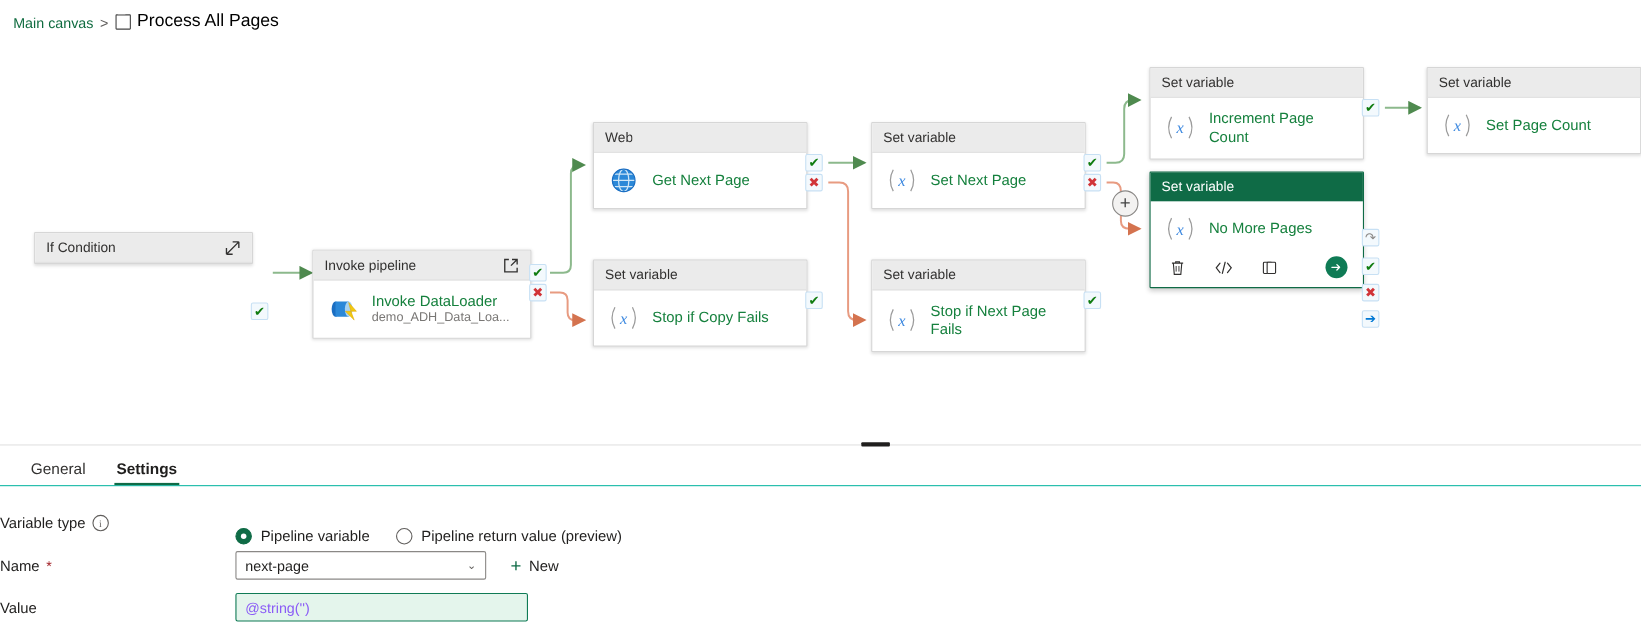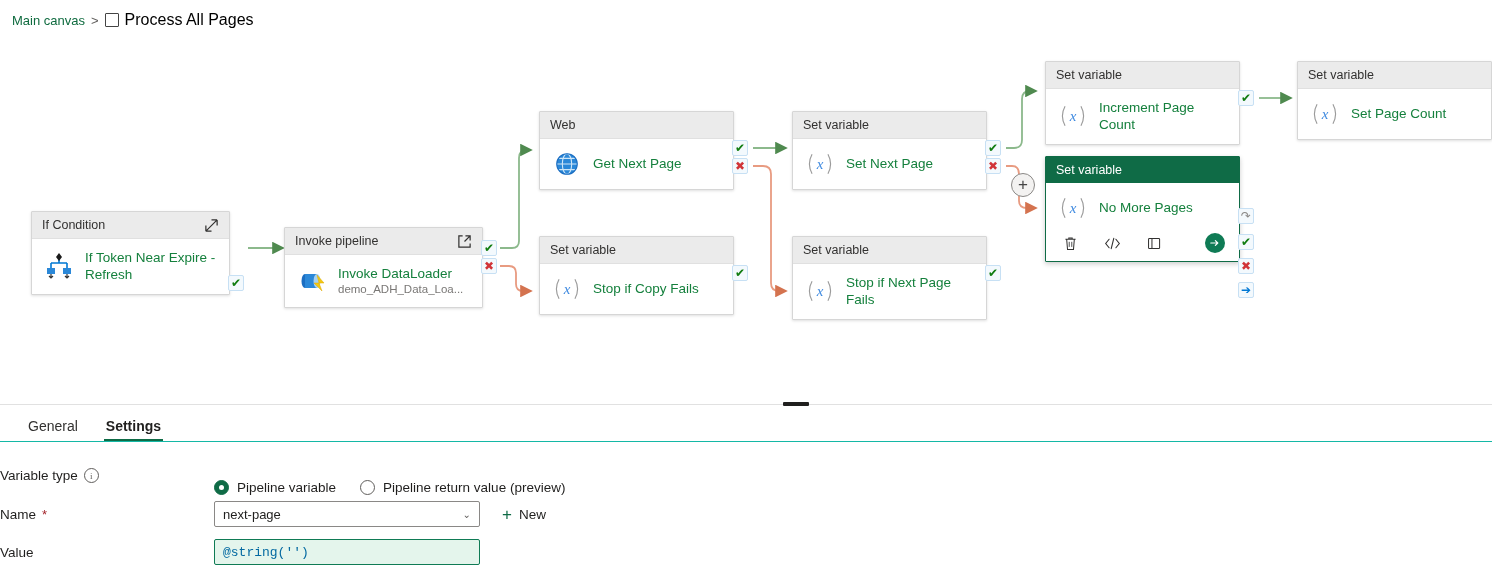--- a/index.html
+++ b/index.html
@@ -84,29 +84,29 @@
             font-family:"Liberation Serif",serif;}
 
   .radio-group{display:flex;align-items:center;gap:24px;}
   .radio{display:flex;align-items:center;gap:8px;font-size:13.5px;color:#201f1e;cursor:pointer;margin-top:24px;}
   .radio .dot{width:15px;height:15px;border-radius:50%;border:1px solid #605e5c;
               box-sizing:border-box;display:inline-block;position:relative;background:#fff;}
   .radio.checked .dot{border:1px solid #0f6b46;background:#0f6b46;}
   .radio.checked .dot:after{content:"";position:absolute;left:4px;top:4px;width:5px;height:5px;
               border-radius:50%;background:#fff;}
 
-  .combo{width:266px;height:26px;border:1px solid #8a8886;background:#fff;border-radius:2px;
+  .combo{width:228px;height:26px;border:1px solid #8a8886;background:#fff;border-radius:2px;
          display:flex;align-items:center;padding:0 8px;box-sizing:border-box;
          font-size:13px;color:#201f1e;justify-content:space-between;}
   .chev{color:#605e5c;font-size:10px;}
   .new-btn{display:flex;align-items:center;gap:7px;margin-left:22px;font-size:13.5px;color:#201f1e;cursor:pointer;}
   .plus-ico{font-size:17px;color:#0f6b46;line-height:1;}
 
   .valuebox{width:266px;height:26px;border:1px solid #0f7b55;background:#e4f5ec;border-radius:2px;
-            display:flex;align-items:center;padding:0 8px;box-sizing:border-box;font-size:13px;color:#0369a1;font-family:Liberation Mono, monospace;}
+            display:flex;align-items:center;padding:0 8px;box-sizing:border-box;font-size:13px;color:#8b5cf6;}
 
   svg{display:block;}
 </style>
 </head>
 <body>
 
 <div class="breadcrumb">
   <span class="bc-link">Main canvas</span>
   <span class="bc-sep">&gt;</span>
   <span class="bc-page-icon"></span>
@@ -142,35 +142,20 @@
     <path d="M1259,62 L1291,62" stroke="#8cb98c" stroke-width="1.8" fill="none" marker-end="url(#ag)"></path>
   </svg>
 
   <div class="node" style="left:31px;top:175px;width:197px;">
     <div class="node-hdr">
       <span class="node-hdr-title">If Condition</span>
       <svg class="expand-ico" viewBox="0 0 16 16">
         <path d="M14 2 L14 8 M14 2 L8 2 M14 2 L2 14 M2 14 L8 14 M2 14 L2 8" stroke="#323130" stroke-width="1.3" fill="none"></path>
       </svg>
     </div>
-    <div class="node-body">
-      <span class="node-icon">
-        <svg viewBox="0 0 30 30" width="30" height="30">
-          <path d="M15 6 L15 12 M7 12 L23 12 M7 12 L7 17 M23 12 L23 17" stroke="#0078d4" stroke-width="1.6" fill="none"></path>
-          <polygon points="15,2 18,6 15,10 12,6" fill="#1a1a1a"></polygon>
-          <rect x="3" y="17" width="8" height="6" fill="#2b88d8"></rect>
-          <rect x="19" y="17" width="8" height="6" fill="#2b88d8"></rect>
-          <path d="M7 23 L7 27 M5 25 L7 27 L9 25" stroke="#333" stroke-width="1.2" fill="none"></path>
-          <path d="M23 23 L23 27 M21 25 L23 27 L25 25" stroke="#333" stroke-width="1.2" fill="none"></path>
-        </svg>
-      </span>
-      <span>
-        <div class="node-name">If Token Near Expire - Refresh</div>
-      </span>
-    </div>
   </div>
   <div class="badge ok" style="left:228px;top:239px;">✔</div>
 
   <div class="node" style="left:284px;top:191px;width:197px;">
     <div class="node-hdr">
       <span class="node-hdr-title">Invoke pipeline</span>
       <svg class="expand-ico" viewBox="0 0 16 16">
         <path d="M6 2 L2 2 L2 14 L14 14 L14 10" stroke="#323130" stroke-width="1.3" fill="none"></path>
         <path d="M9 2 L14 2 L14 7 M14 2 L8 8" stroke="#323130" stroke-width="1.3" fill="none"></path>
       </svg>

